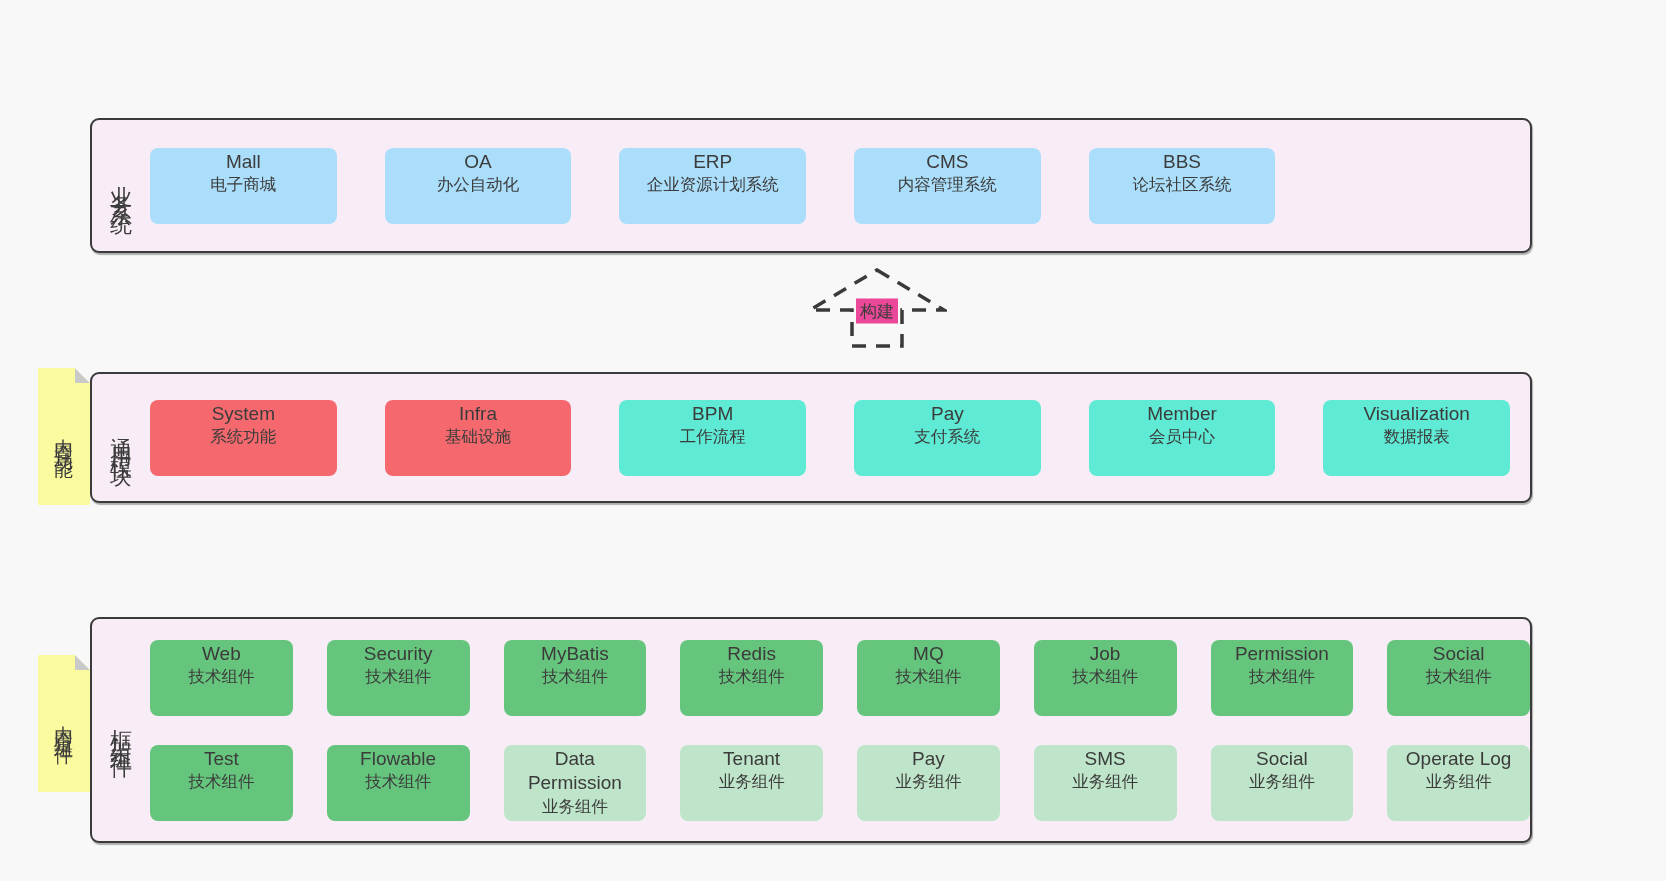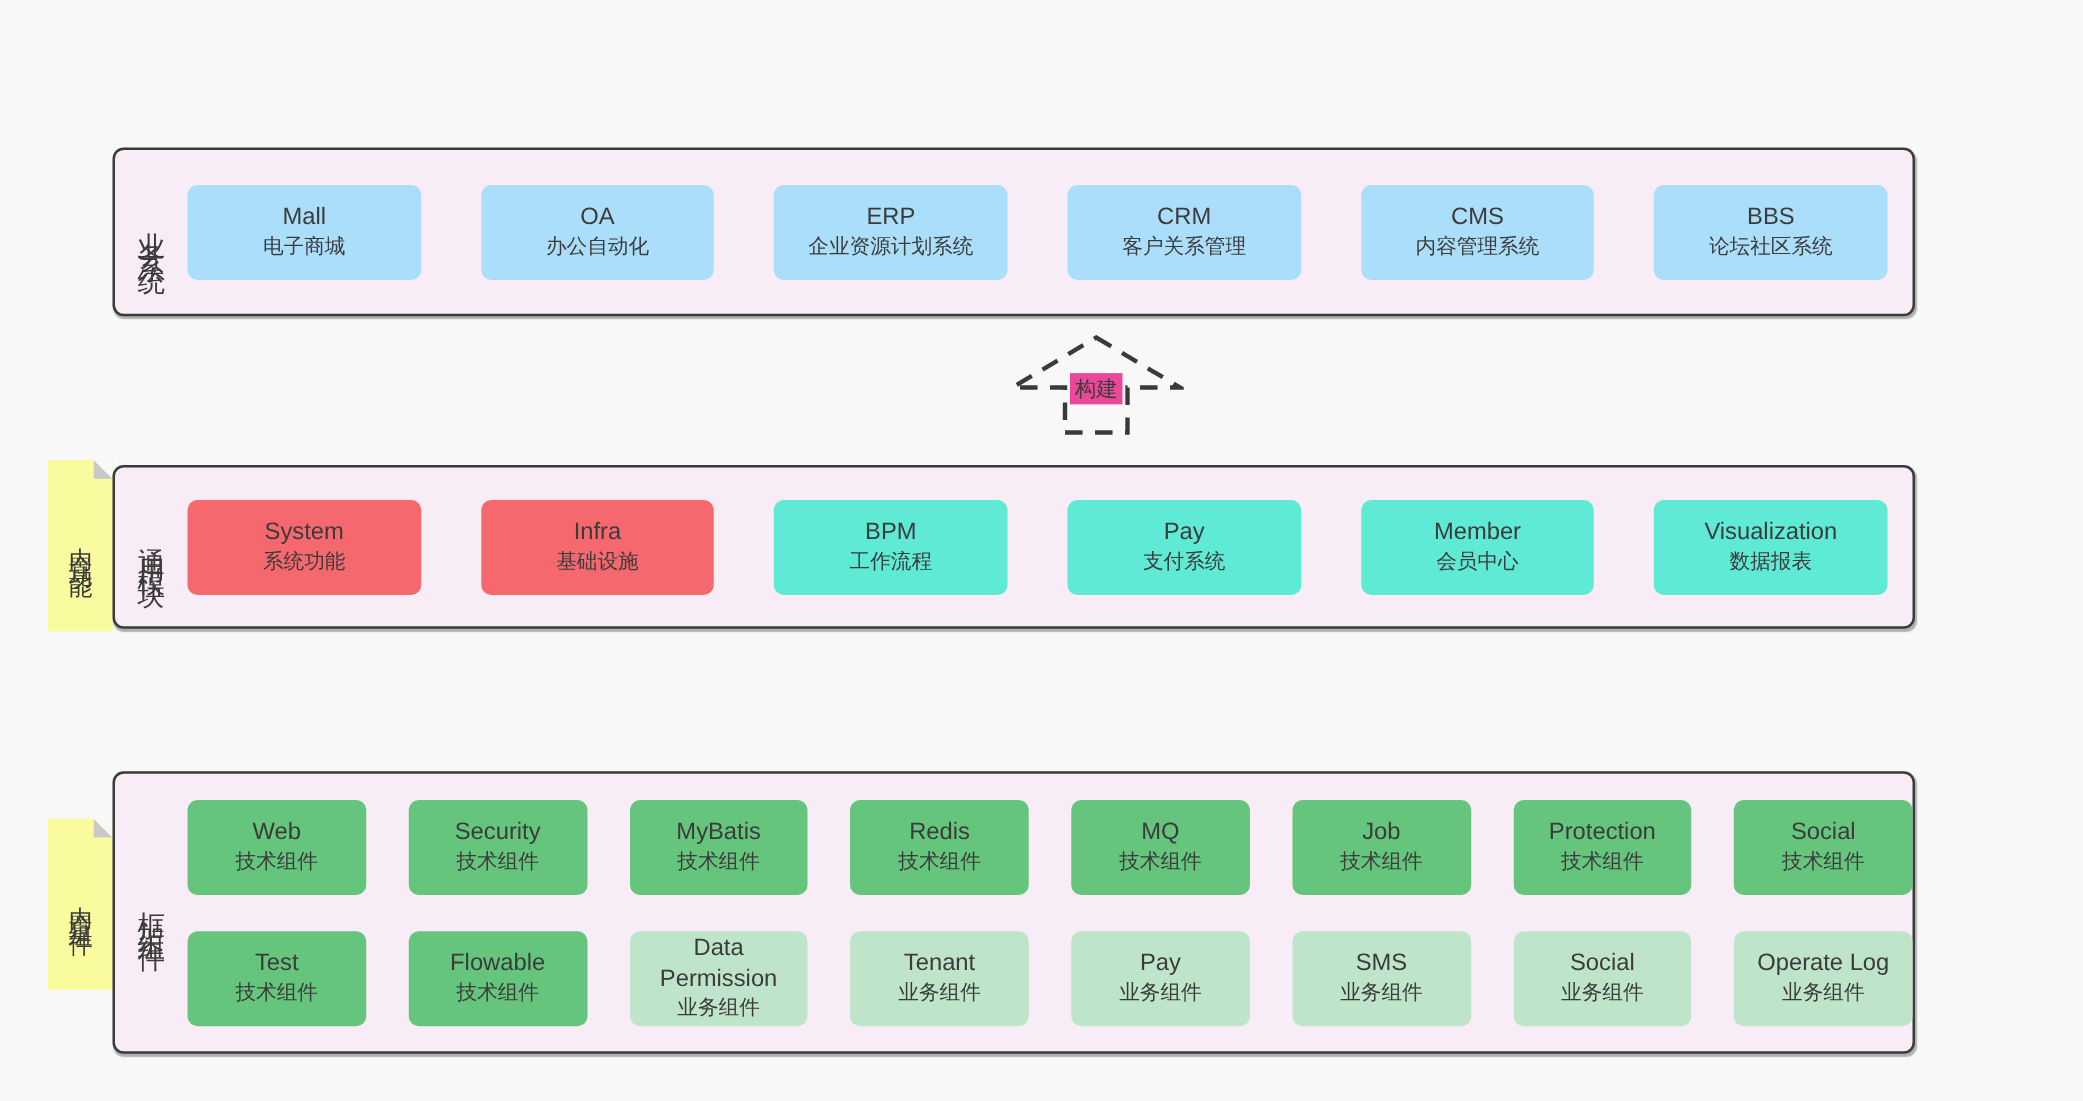--- a/index.html
+++ b/index.html
@@ -17,21 +17,21 @@
   .container.modules{top:372px;height:131px;}
   .container.framework{top:617px;height:226px;}
 
   .label-col{width:58px;display:flex;align-items:center;justify-content:center;flex:0 0 58px;}
   .vtext{writing-mode:vertical-rl;text-orientation:upright;font-size:22px;letter-spacing:9px;line-height:1;color:#3b3b3b;}
 
   .grid6{flex:1;display:grid;grid-template-columns:repeat(6,1fr);column-gap:48px;align-content:center;padding-right:20px;}
   .grid8{flex:1;display:grid;grid-template-columns:repeat(8,1fr);column-gap:34px;row-gap:29px;align-content:center;}
 
   
-  .box{height:76px;border-radius:8px;display:flex;flex-direction:column;justify-content:center;align-items:center;text-align:center;padding:2px 8px;box-sizing:border-box;}
+  .box{height:76px;border-radius:8px;display:flex;flex-direction:column;justify-content:flex-start;align-items:center;text-align:center;padding:2px 8px;box-sizing:border-box;}
   .box .t{font-size:19px;line-height:1.3;}
   .box .s{font-size:16.5px;line-height:1.3;}
   .c-blue{background:#abdefa;}
   .c-red{background:#f5696e;}
   .c-pink{background:#5eead4;}
   .c-green{background:#66c57d;}
   .c-lgreen{background:#bee5c9;}
 
   
   .sticky{position:absolute;left:38px;width:52px;background:#fafa9e;display:flex;align-items:center;justify-content:center;z-index:1;}
@@ -64,24 +64,20 @@
       </div>
       <div class="box c-blue">
         <div class="t">OA</div>
         <div class="s">办公自动化</div>
       </div>
       <div class="box c-blue">
         <div class="t">ERP</div>
         <div class="s">企业资源计划系统</div>
       </div>
       <div class="box c-blue">
-        <div class="t">CRM</div>
-        <div class="s">客户关系管理</div>
-      </div>
-      <div class="box c-blue">
         <div class="t">CMS</div>
         <div class="s">内容管理系统</div>
       </div>
       <div class="box c-blue">
         <div class="t">BBS</div>
         <div class="s">论坛社区系统</div>
       </div>
     </div>
   </div>
 
@@ -156,21 +152,21 @@
       </div>
       <div class="box c-green">
         <div class="t">MQ</div>
         <div class="s">技术组件</div>
       </div>
       <div class="box c-green">
         <div class="t">Job</div>
         <div class="s">技术组件</div>
       </div>
       <div class="box c-green">
-        <div class="t">Protection</div>
+        <div class="t">Permission</div>
         <div class="s">技术组件</div>
       </div>
       <div class="box c-green">
         <div class="t">Social</div>
         <div class="s">技术组件</div>
       </div>
 
       <div class="box c-green">
         <div class="t">Test</div>
         <div class="s">技术组件</div>

